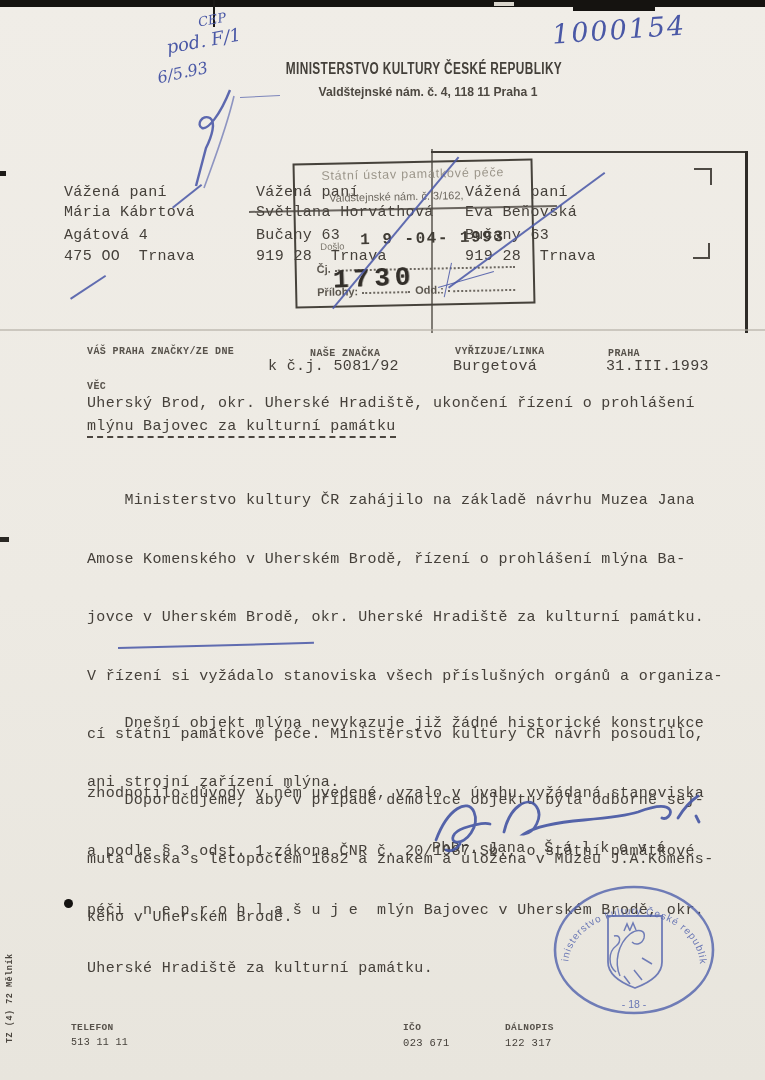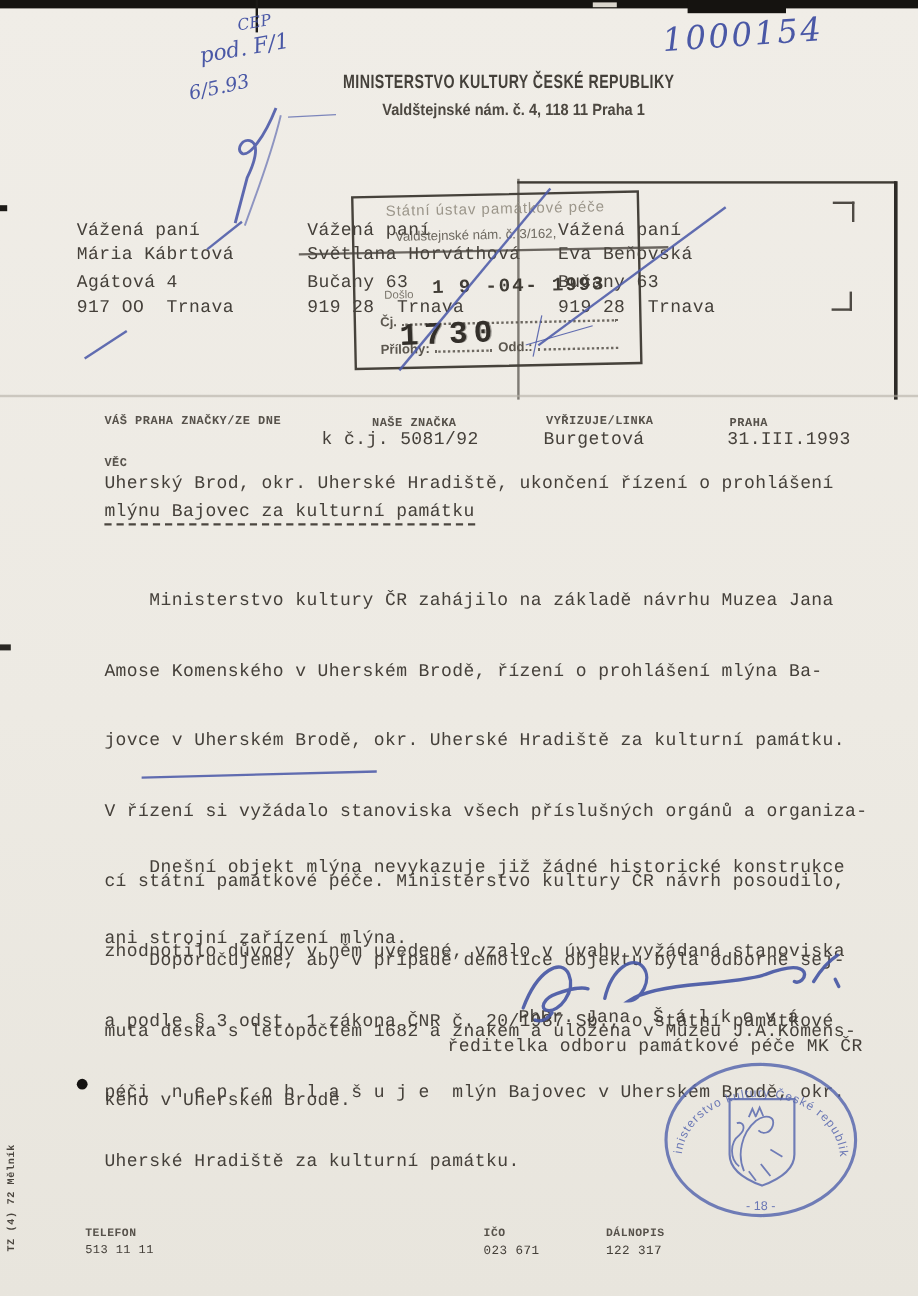--- a/index.html
+++ b/index.html
@@ -45,21 +45,21 @@
   <div class="abs hand" style="left:552px;top:14px;font-size:27px;letter-spacing:2px;transform:rotate(-4deg);">1000154</div>
 
   <div class="abs" style="left:214px;top:60px;width:420px;text-align:center;font-size:16px;font-weight:bold;color:#44403a;letter-spacing:.5px;transform:scaleX(.74);">MINISTERSTVO KULTURY ČESKÉ REPUBLIKY</div>
   <div class="abs" style="left:278px;top:84px;width:300px;text-align:center;font-size:13.5px;font-weight:600;color:#4d4841;transform:scaleX(.9);">Valdštejnské nám. č. 4, 118 11 Praha 1</div>
   <div class="abs" style="left:240px;top:96px;width:40px;height:0;border-top:1.6px solid #4c5aa8;transform:rotate(-3deg);opacity:.7;"></div>
 
   <div class="abs" style="left:64px;top:184px;">
     <div class="tw" style="position:absolute;left:0;top:0;">Vážená paní</div>
     <div class="tw" style="position:absolute;left:0;top:20px;">Mária Kábrtová</div>
     <div class="tw" style="position:absolute;left:0;top:43px;">Agátová 4</div>
-    <div class="tw" style="position:absolute;left:0;top:64px;">917 OO  Trnava</div>
+    <div class="tw" style="position:absolute;left:0;top:64px;">475 OO  Trnava</div>
   </div>
 
   <div class="abs" style="left:256px;top:184px;">
     <div class="tw" style="position:absolute;left:0;top:0;">Vážená paní</div>
     <div class="tw" style="position:absolute;left:0;top:20px;">Světlana Horváthová</div>
     <div class="tw" style="position:absolute;left:0;top:43px;">Bučany 63</div>
     <div class="tw" style="position:absolute;left:0;top:64px;">919 28  Trnava</div>
   </div>
 
   <div class="abs" style="left:465px;top:184px;">
@@ -126,21 +126,20 @@
     <div class="tw-line">ani strojní zařízení mlýna.</div>
   </div>
 
   <div class="abs tw" style="left:87px;top:755px;">
     <div class="tw-line">    Doporučujeme, aby v případě demolice objektu byla odborně sej-</div>
     <div class="tw-line">muta deska s letopočtem 1682 a znakem a uložena v Muzeu J.A.Komens-</div>
     <div class="tw-line">kého v Uherském Brodě.</div>
   </div>
 
   <div class="abs tw" style="left:432px;top:840px;">PhDr. Jana  Š á l k o v á</div>
-  <div class="abs tw" style="left:373px;top:864px;">ředitelka odboru památkové péče MK ČR</div>
   <svg class="abs" style="left:420px;top:788px;" width="300" height="70" viewBox="0 0 300 70">
     <g fill="none" stroke="#4858a5" stroke-width="2.8" stroke-linecap="round" opacity=".92">
       <path d="M16,52 C28,20 48,10 54,24 C60,38 46,56 36,54 C30,53 32,44 44,40 C56,36 64,34 70,36"></path>
       <path d="M84,44 C90,18 108,8 116,18 C124,28 114,46 104,46 C116,38 140,34 164,32 C186,30 206,28 218,24 C234,18 246,16 250,22 C252,27 246,32 242,30"></path>
       <path d="M258,30 C264,20 272,12 278,8"></path>
       <path d="M276,28 l3,6"></path>
       <path d="M40,56 C36,62 30,64 26,62"></path>
     </g>
   </svg>
 

